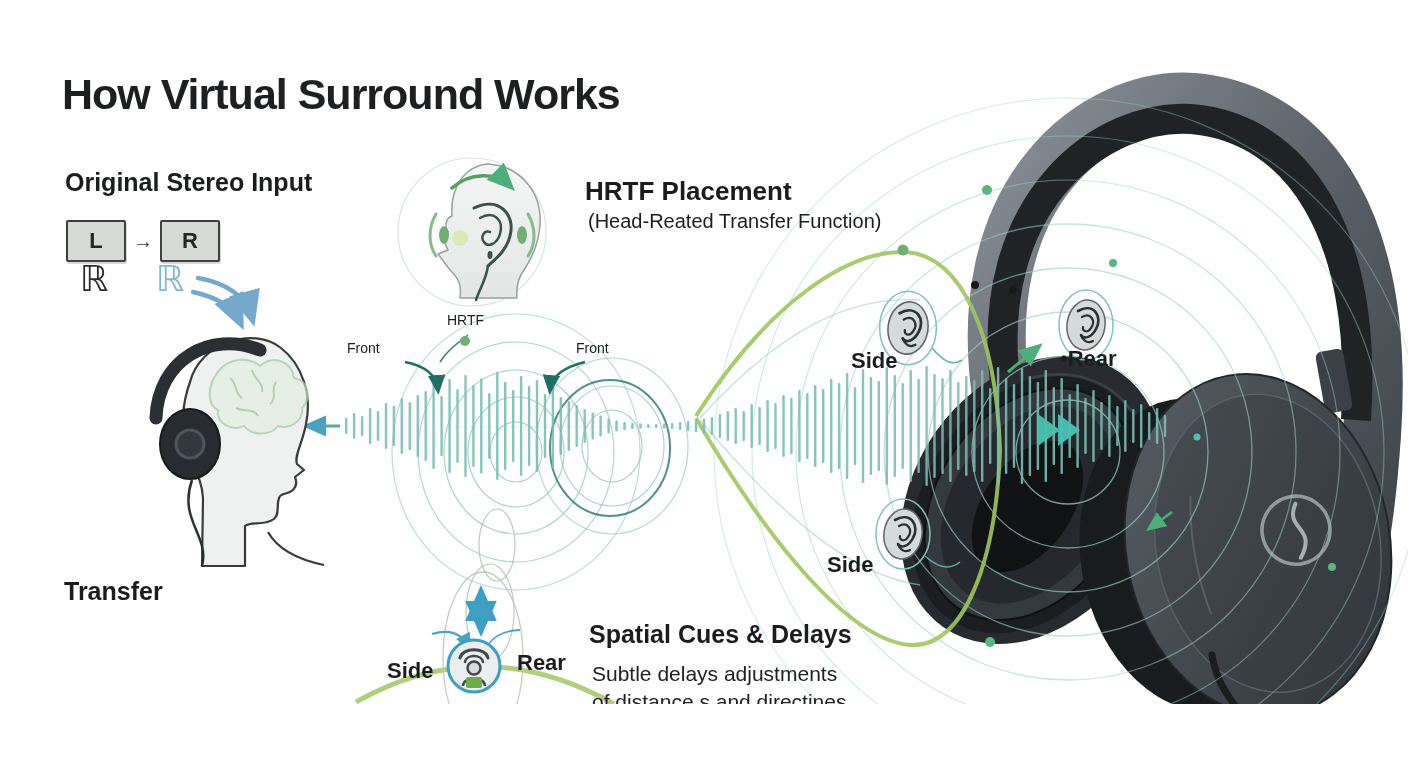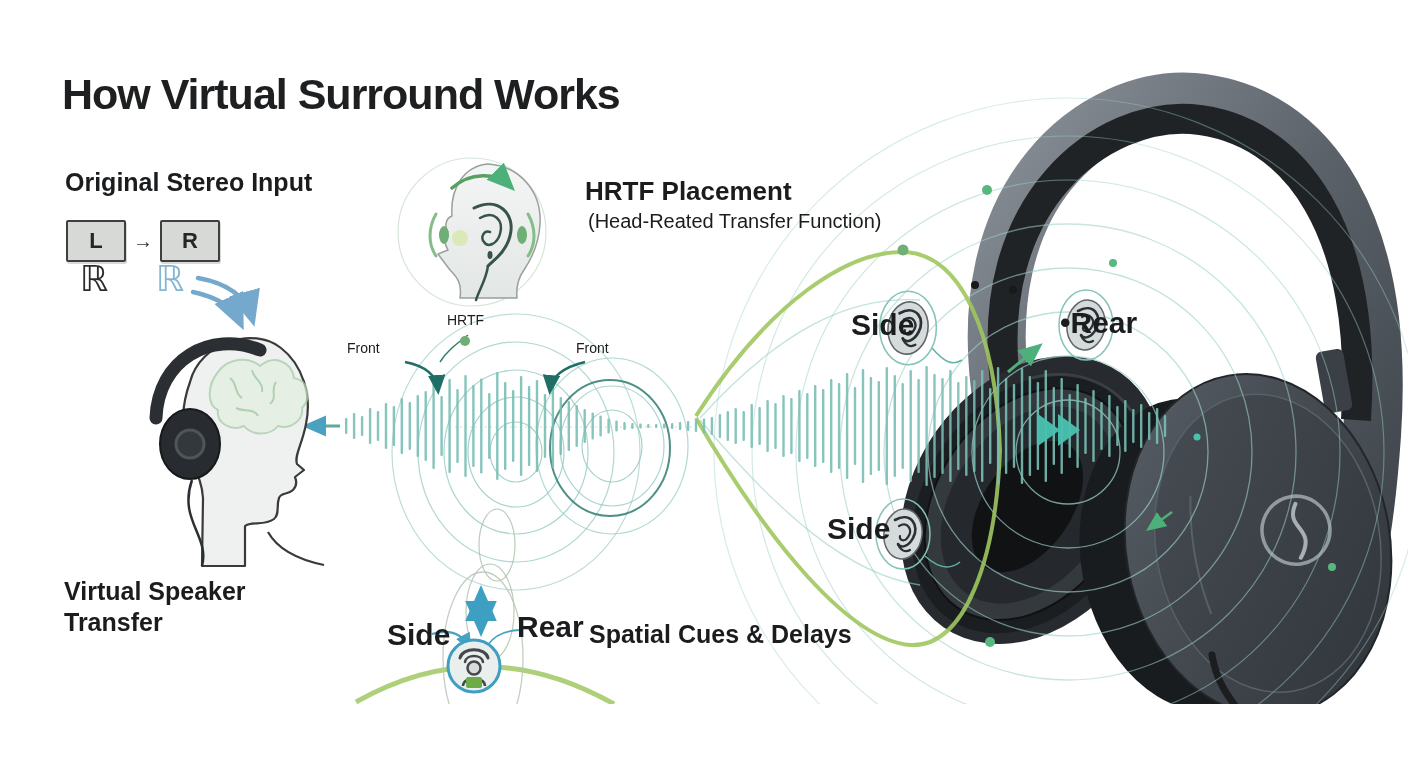--- a/index.html
+++ b/index.html
@@ -5,21 +5,21 @@
   html,body{margin:0;padding:0;background:#fff;}
   #stage{position:relative;width:1408px;height:704px;overflow:hidden;background:#ffffff;
          font-family:"Liberation Sans",sans-serif;color:#1b1c1e;padding-left:44px;}
   #scene{position:absolute;left:0;top:0;}
   .label{position:absolute;white-space:nowrap;color:#1b1c1e;}
   .h1{font-size:43px;font-weight:700;letter-spacing:-1px;color:#1e1f21;}
   .h2{font-size:25px;font-weight:700;}
   .h2b{font-size:26px;font-weight:700;}
   .sub{font-size:20px;font-weight:400;}
   .tag{font-size:14px;font-weight:400;}
-  .tag2{font-size:30px;font-weight:700;}
+  .tag2{font-size:22px;font-weight:700;margin-top:40px;}
   .body{font-size:21px;line-height:26px;font-weight:400;color:#202124;}
   .chanrow{position:absolute;display:flex;align-items:center;}
   .chanbox{width:56px;height:38px;background:#d6d9d5;border:2px solid #3f3f3f;border-radius:2px;
            display:flex;align-items:center;justify-content:center;font-size:22px;font-weight:700;color:#25262a;
            box-shadow:1px 2px 0 rgba(0,0,0,.15);}
   .chanarrow{font-size:20px;color:#333;margin:0 7px;}
   .glyph{position:absolute;font-size:36px;font-family:"DejaVu Sans",sans-serif;}
 </style>
 </head>
 <body>
@@ -349,19 +349,22 @@
 <div class="label tag2" style="left:851px;top:308px;">Side</div>
 <div class="label tag2" style="left:1060px;top:306px;">
   <span>•</span><span>Rear</span>
 </div>
 <div class="label tag2" style="left:827px;top:512px;">Side</div>
 
 <div class="label tag2" style="left:387px;top:618px;">Side</div>
 <div class="label tag2" style="left:517px;top:610px;">Rear</div>
 
 <div class="label h2" style="left:64px;top:576px;line-height:31px;">
-  <div>Virtual Speaker</div>
   <div>Transfer</div>
 </div>
 
 <div class="label h2" style="left:589px;top:620px;">Spatial Cues &amp; Delays</div>
+<div class="label body" style="left:592px;top:660px;line-height:28px;">
+  <div>Subtle delays adjustments</div>
+  <div>of distance s and directines.</div>
+</div>
 
 </div>
 
 </body></html>

